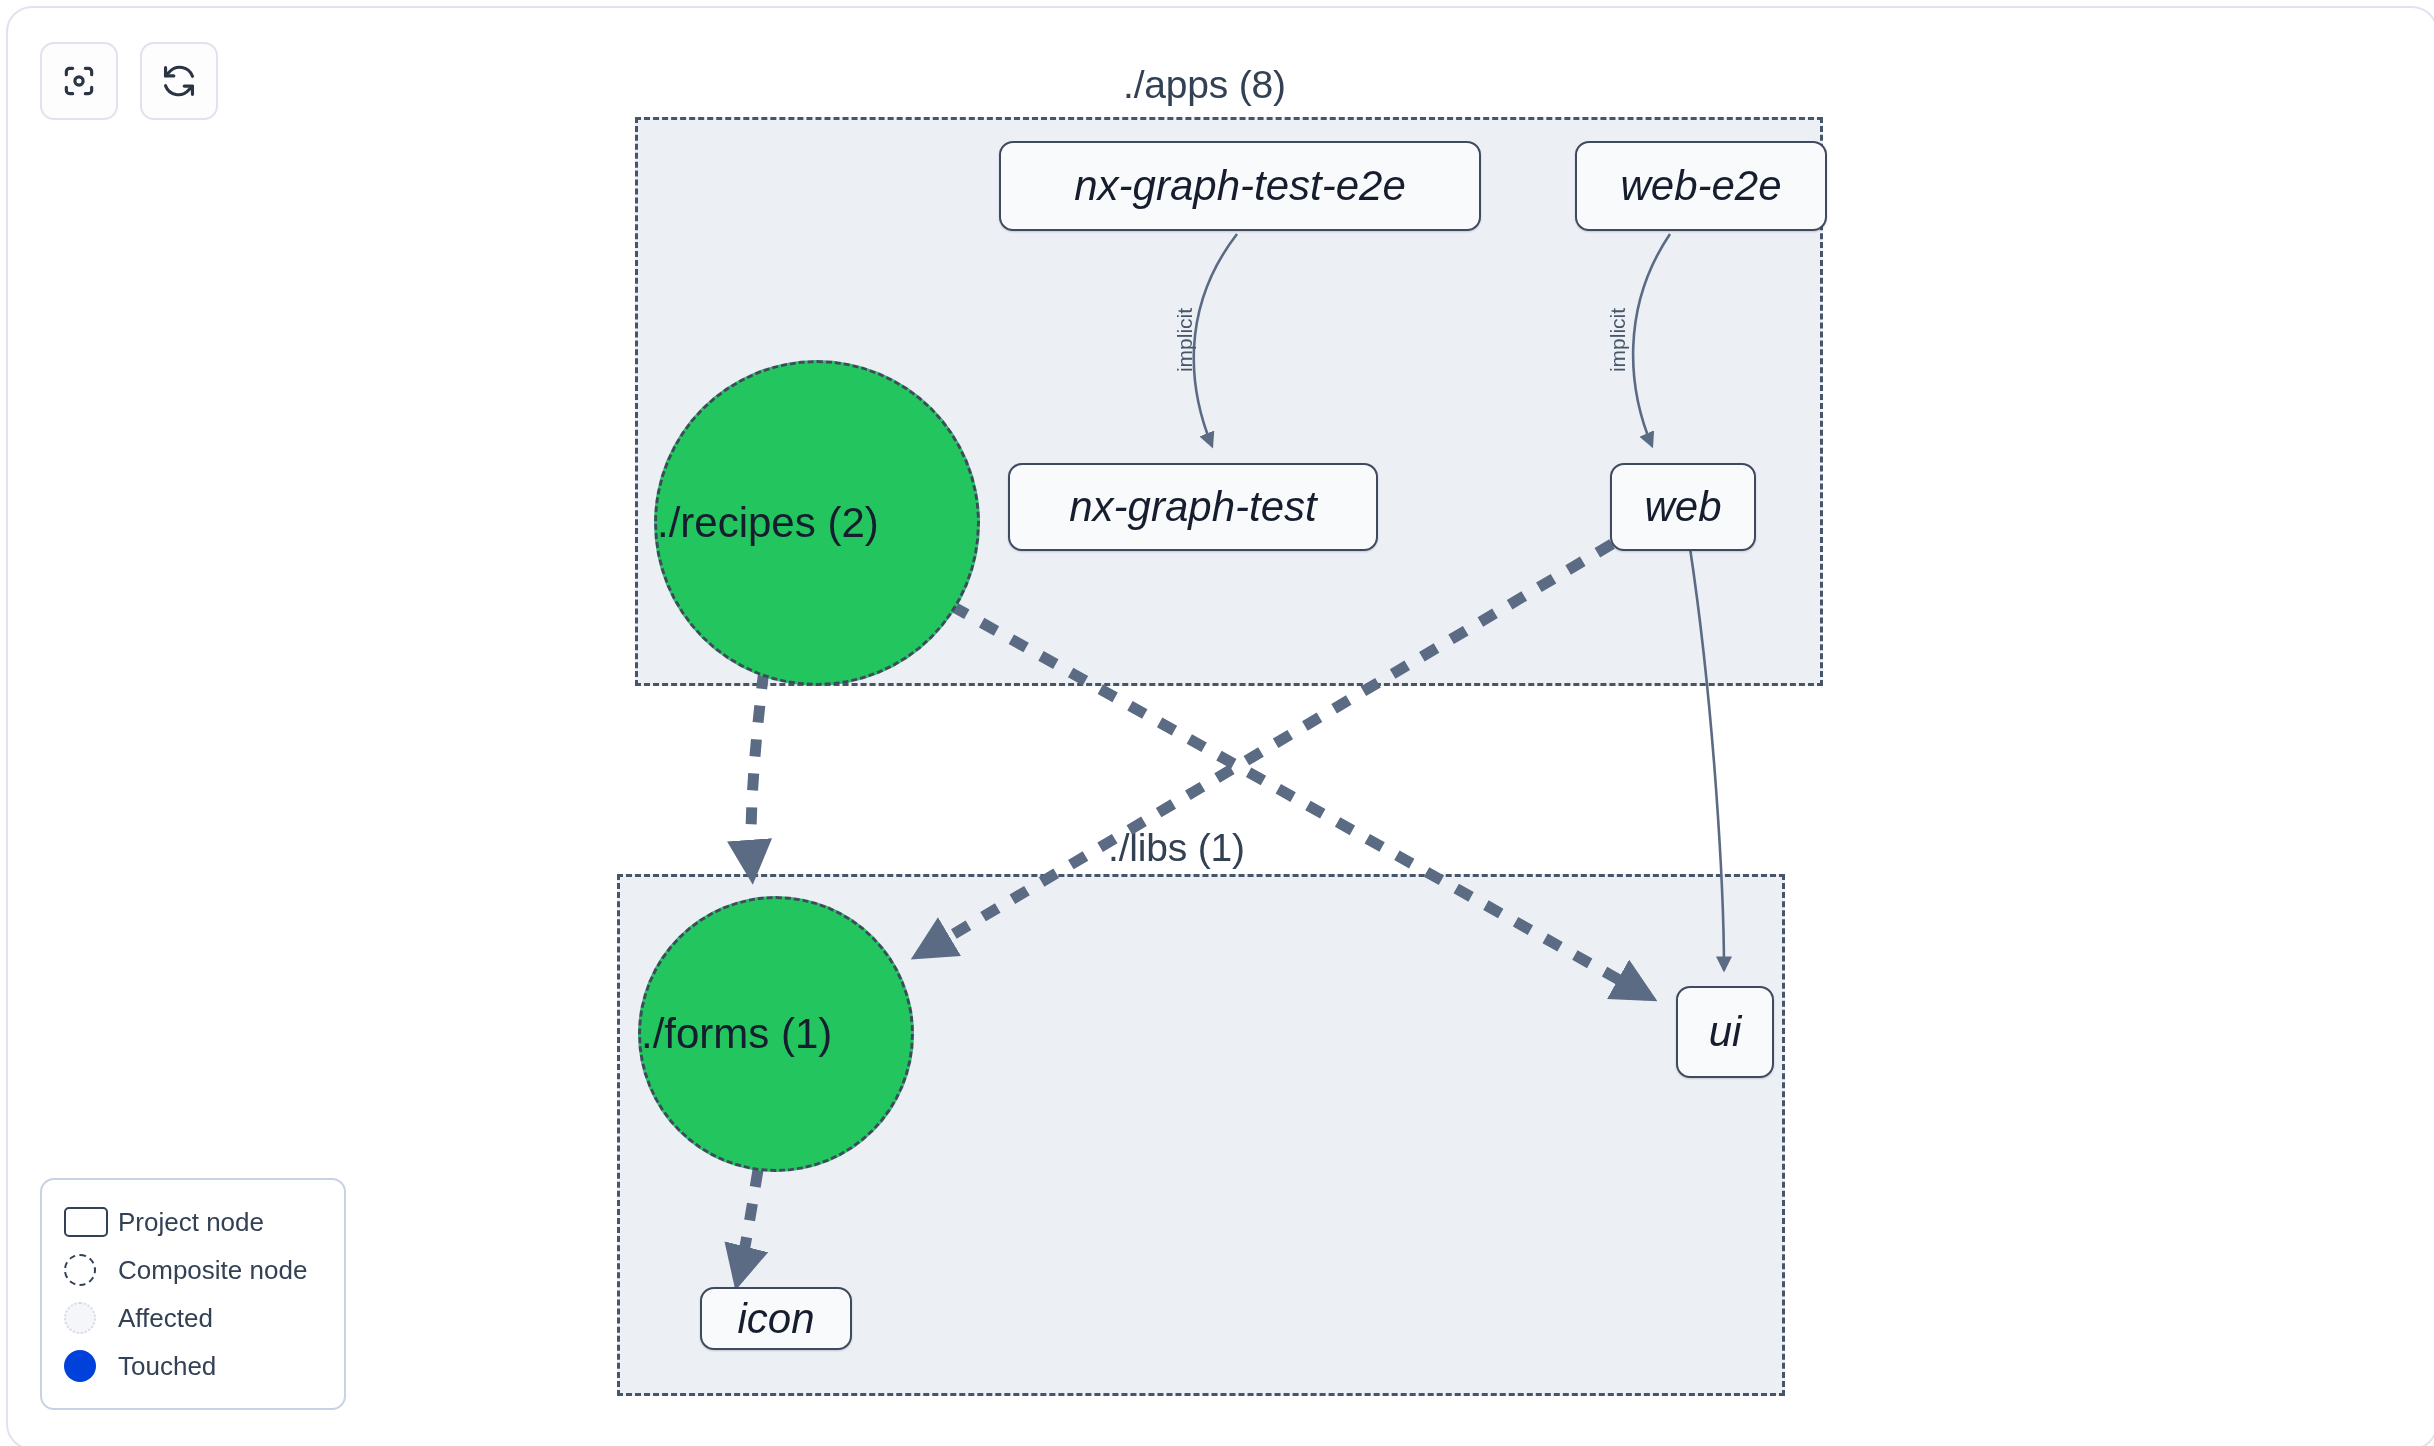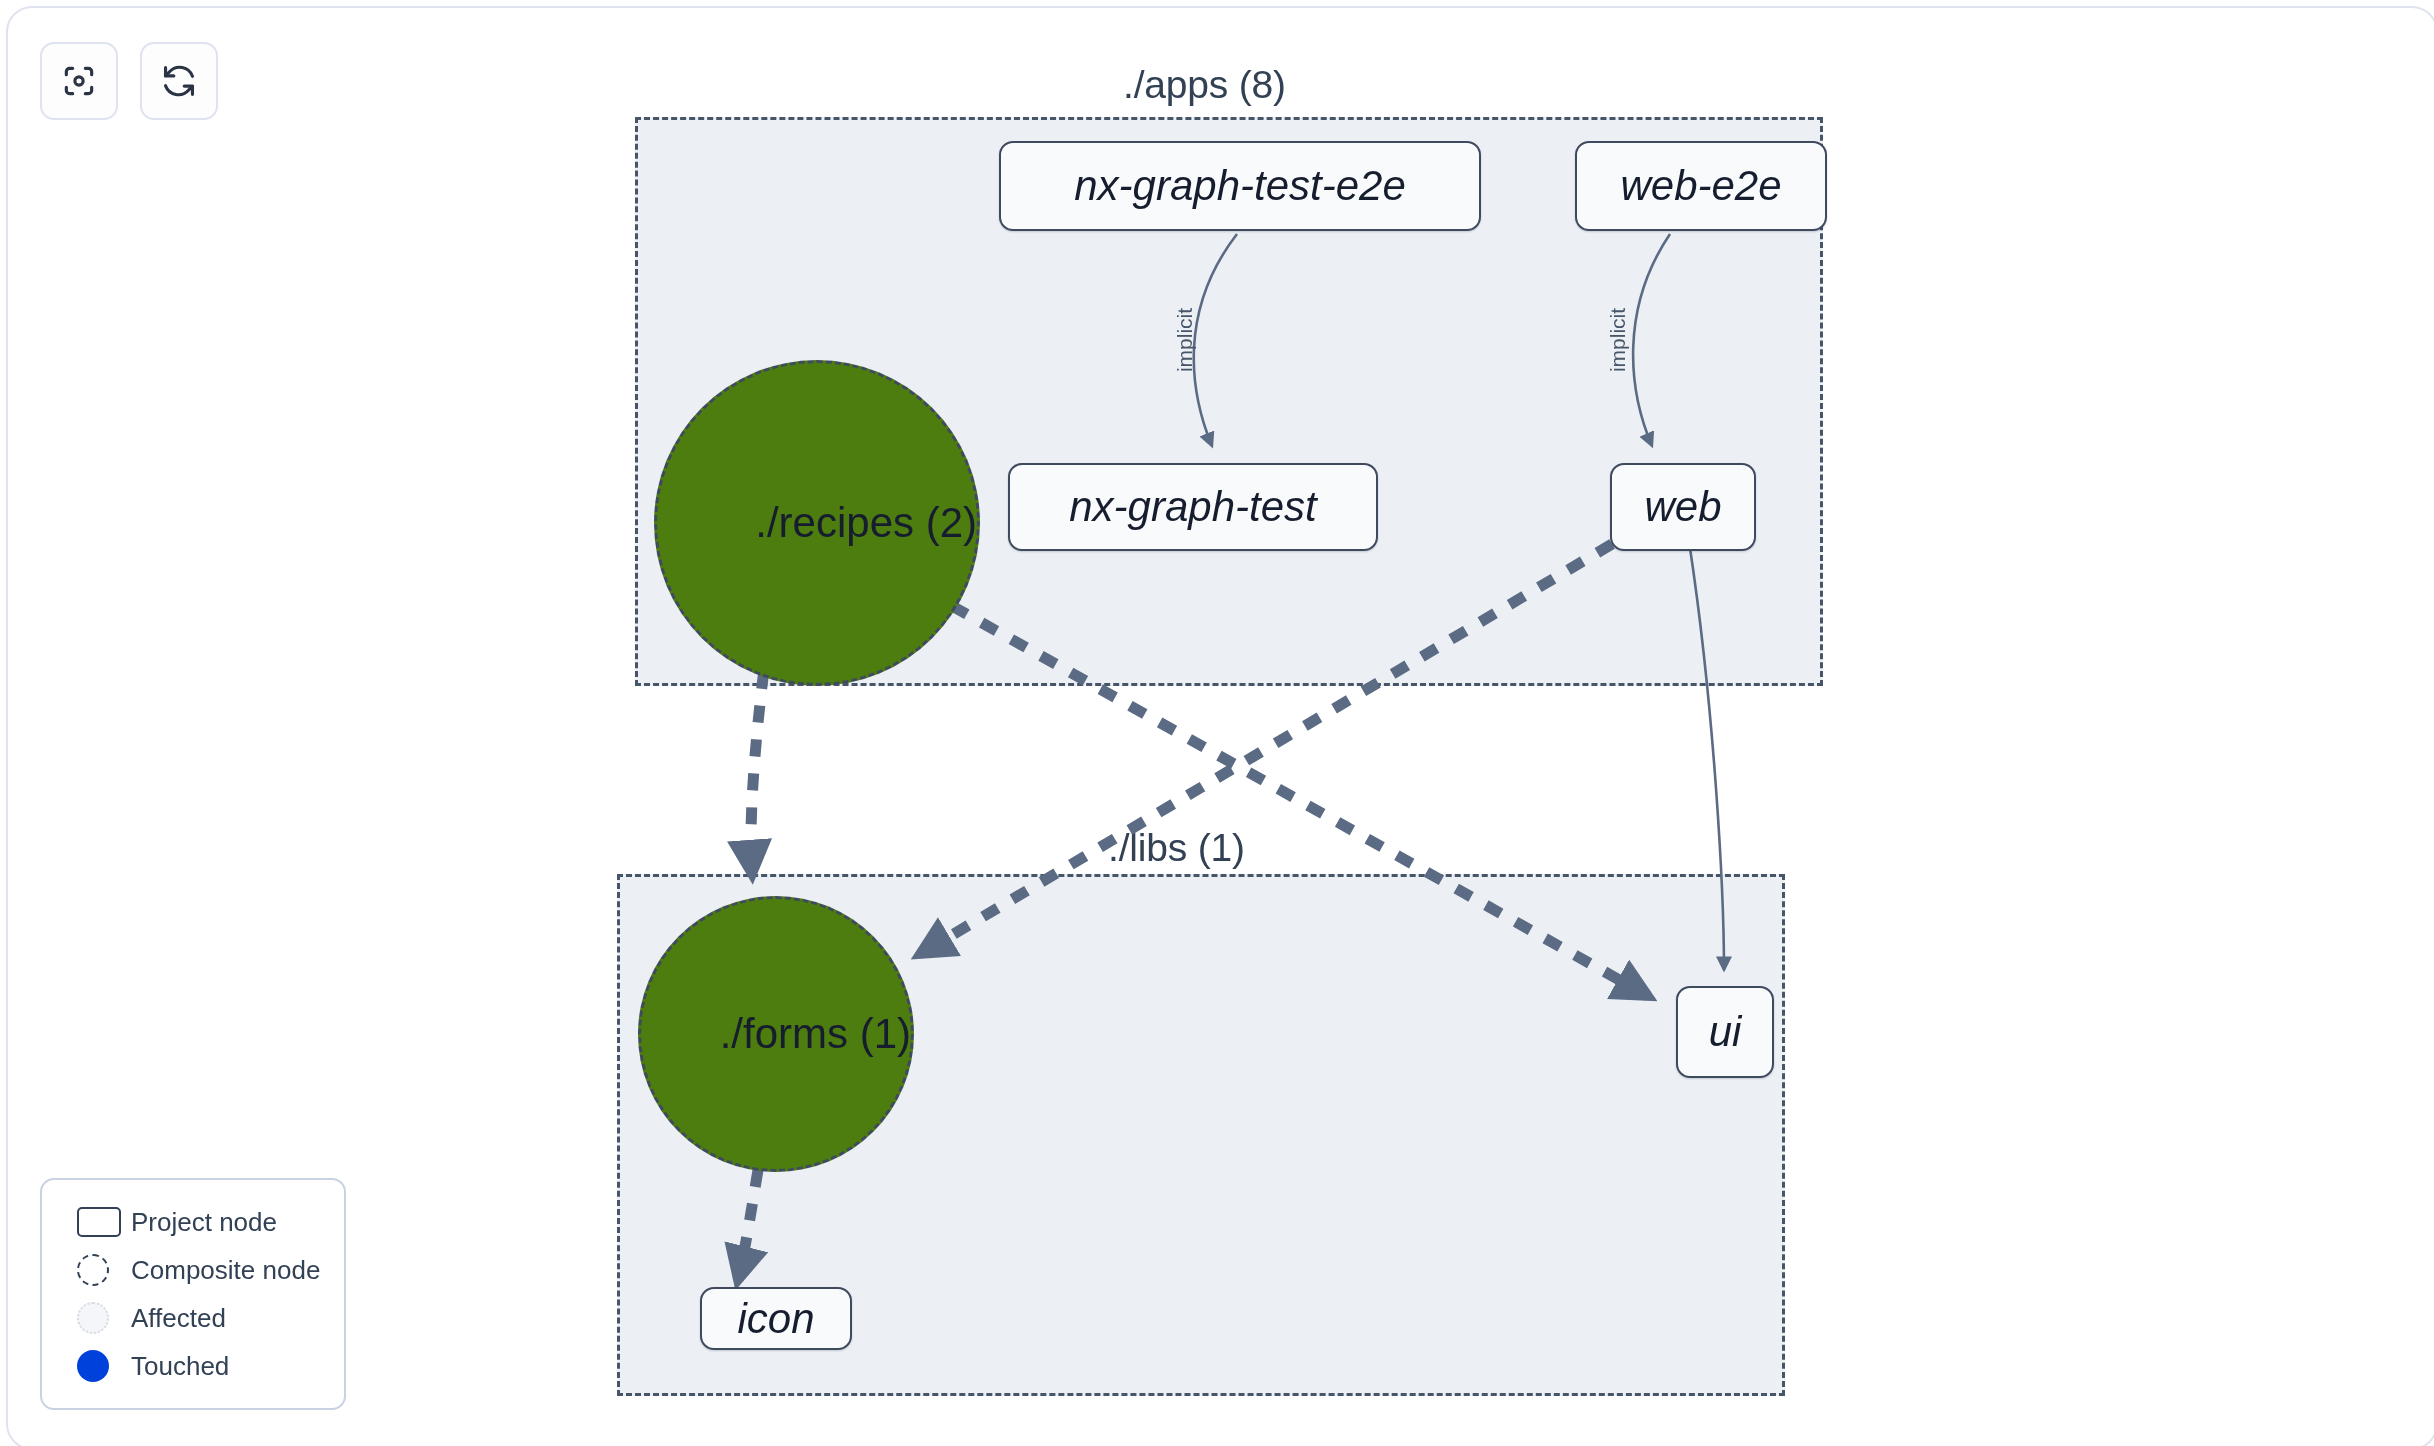--- a/index.html
+++ b/index.html
@@ -86,26 +86,26 @@
     font-size: 42px;
     color: #161d2e;
     white-space: nowrap;
     z-index: 20;
     cursor: pointer;
     box-shadow: 0 1px 2px rgba(30,41,59,.20);
     font-style: italic;
   }
   .composite-node {
     position: absolute;
-    background: #4d7c0f;
+    background: #22c55e;
     border: 3.5px dashed #3f4a5f;
     border-radius: 50%;
     display: flex;
     align-items: center;
-    justify-content: flex-end;
+    justify-content: flex-start;
     font-size: 42px;
     color: #161d2e;
     white-space: nowrap;
     z-index: 20;
     cursor: pointer;
   }
 
   
   .edge-label {
     position: absolute;
@@ -125,21 +125,20 @@
     border: 2px solid #c9d2e3;
     border-radius: 14px;
     background: #ffffff;
     padding: 18px 20px 18px 22px;
     z-index: 50;
   }
   .legend-row {
     display: flex;
     align-items: center;
     height: 48px;
-    margin-left: 13px;
   }
   .legend-swatch {
     width: 54px;
     display: flex;
     align-items: center;
     justify-content: flex-start;
     flex: 0 0 54px;
   }
   .legend-text {
     font-size: 26px;

